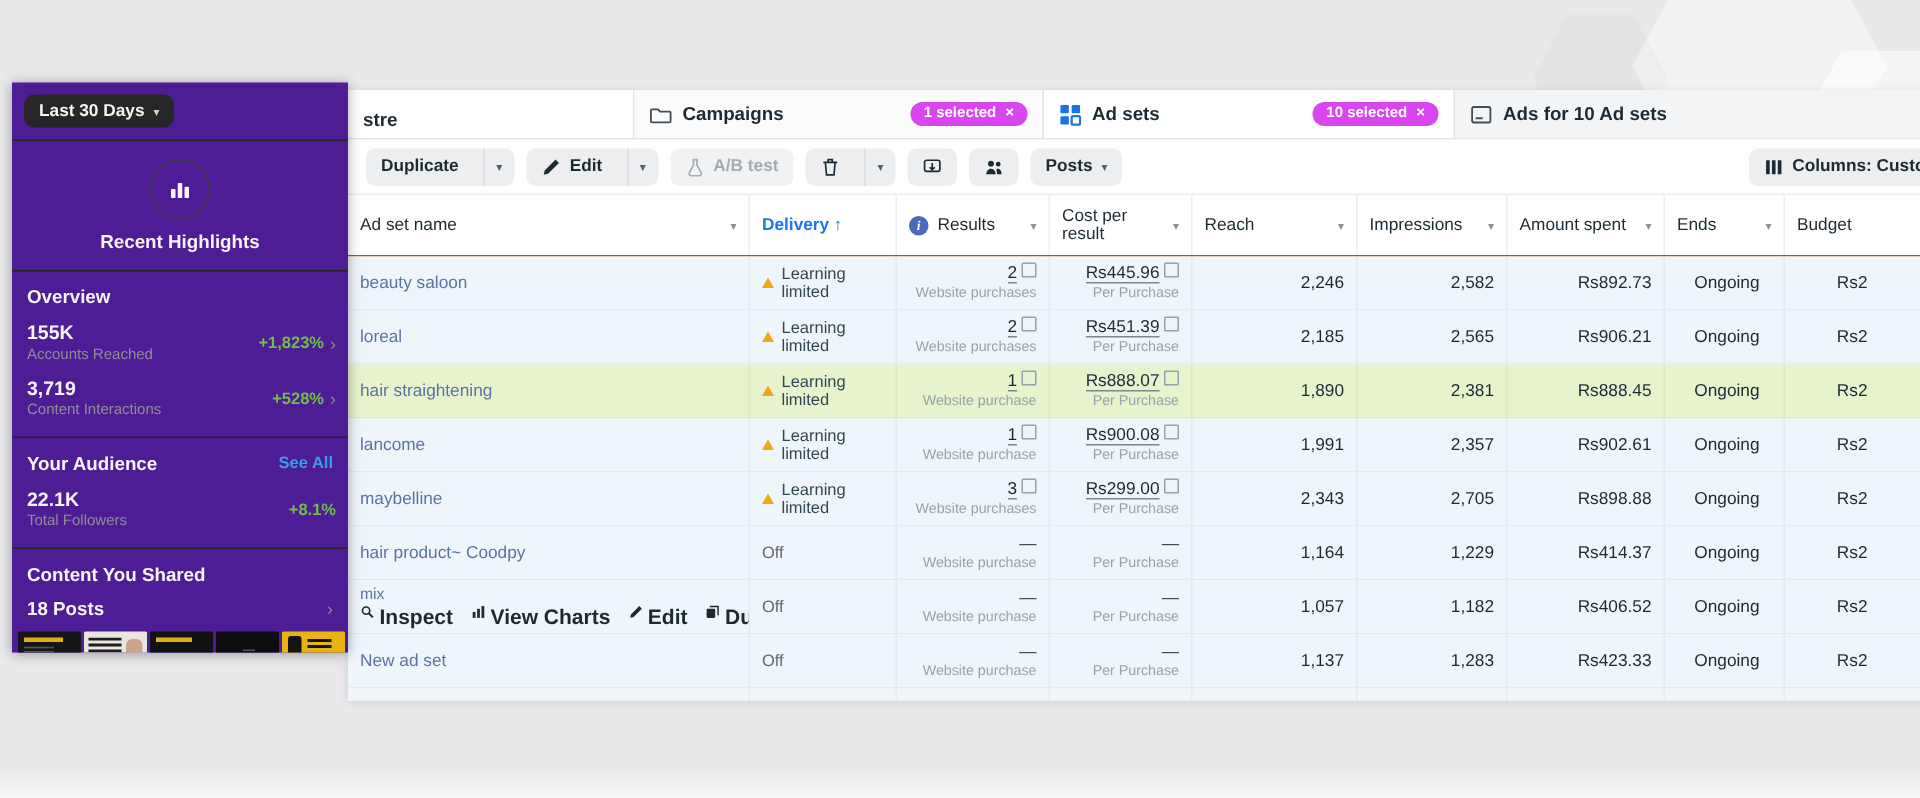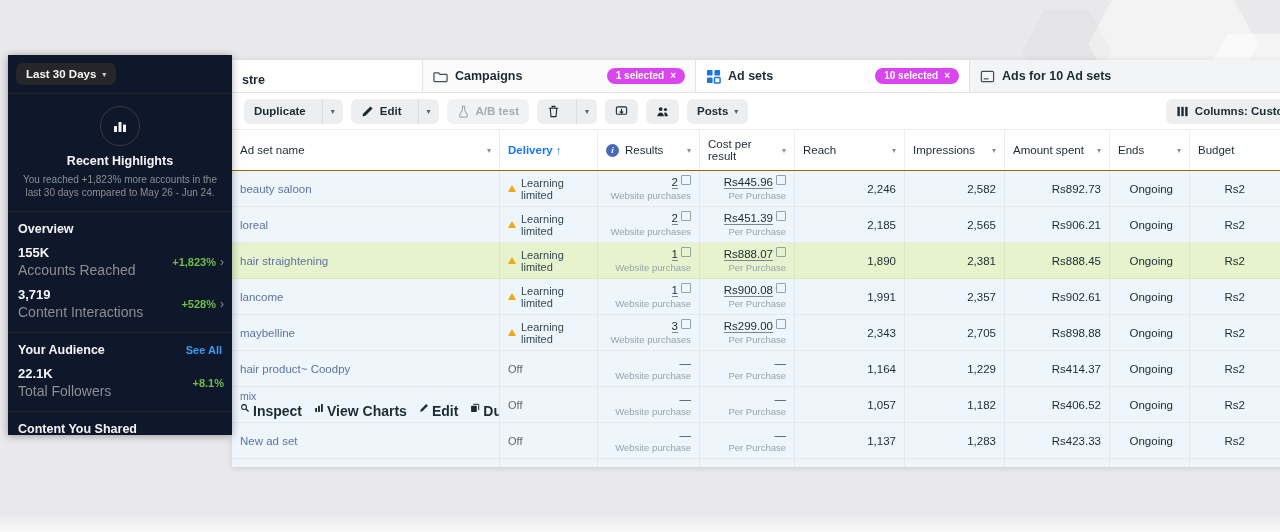--- a/index.html
+++ b/index.html
@@ -87,38 +87,38 @@
   .vline{display:flex;align-items:flex-start;gap:3px;font-size:11.5px;color:#1c2b33;line-height:12px;}
   .val.vlink{border-bottom:1px solid #7a8791;cursor:pointer;}
   .val.dash{color:#344854;}
   .peek{width:8px;height:8px;border:1px solid #90a4ae;border-radius:1px;margin-top:-1px;flex:0 0 auto;}
   .sub{font-size:9.5px;color:#97a3ac;margin-top:2px;line-height:10px;white-space:nowrap;}
   .plain{font-size:11.5px;color:#1c2b33;white-space:nowrap;}
   .c-ends .plain{padding-right:8px;}
   .scrollbar{position:absolute;right:2px;top:110px;bottom:2px;width:5px;background:#aeb1b6;border-radius:3px;}
 
   
-  .insights{position:absolute;left:8px;top:55px;width:224px;height:380px;background:#0f172a;
+  .insights{position:absolute;left:8px;top:55px;width:224px;height:380px;background:#4c1d95;
        color:#f5f5f5;overflow:hidden;box-shadow:0 1px 8px rgba(0,0,0,.35);}
   .period-chip{display:inline-flex;align-items:center;gap:6px;background:#262628;border-radius:7px;
        margin:8px 0 0 8px;padding:5px 10px;font-size:11.5px;font-weight:bold;cursor:pointer;}
   .period-chip .arr{font-size:8px;color:#cfcfcf;}
   .divider{height:1px;background:#232325;margin:0;}
   .d1{margin-top:8px;}
   .hl-icon-wrap{display:flex;justify-content:center;margin-top:12px;}
   .hl-icon{width:38px;height:38px;border:1.5px solid #3a3a3c;border-radius:50%;
        display:flex;align-items:center;justify-content:center;}
   .hl-title{text-align:center;font-size:12.5px;font-weight:bold;margin-top:8px;}
   .hl-desc{text-align:center;font-size:10px;color:#8e8e93;line-height:13px;margin:5px auto 0;width:206px;}
   .sec-title{font-size:12.5px;font-weight:bold;padding:10px 10px 0;}
   .sec-title-row{display:flex;align-items:center;padding:10px 10px 0;}
   .see-all{margin-left:auto;color:#3b9df0;font-size:11px;font-weight:bold;cursor:pointer;}
   .stat{display:flex;align-items:center;padding:10px 8px 0 10px;cursor:pointer;}
   .stat-value{font-size:13px;font-weight:bold;line-height:14px;}
-  .stat-label{font-size:14px;color:#8e8e93;margin-top:2px;}
+  .stat-label{font-size:10px;color:#8e8e93;margin-top:2px;}
   .stat-side{margin-left:auto;display:flex;align-items:center;gap:4px;}
   .delta{color:#6fbe4a;font-size:11px;font-weight:bold;}
   .chev{color:#8e8e93;font-size:12px;}
   .posts-row{display:flex;align-items:center;padding:9px 10px 0;cursor:pointer;}
   .posts-label{font-size:12.5px;font-weight:bold;}
   .thumbs{display:flex;gap:2px;padding:8px 4px 0;}
   .thumb{width:42px;height:26px;position:relative;overflow:hidden;border-radius:1px;cursor:pointer;flex:0 0 auto;}
   .thumb:nth-child(1){background:#161616;}
   .thumb:nth-child(1)::before{content:"";position:absolute;left:4px;top:4px;width:26px;height:3px;background:#e0af1b;}
   .thumb:nth-child(1)::after{content:"";position:absolute;left:4px;top:10px;width:20px;height:9px;
@@ -697,21 +697,20 @@
     <div class="hl-icon-wrap">
       <span class="hl-icon">
         <svg width="18" height="18" viewBox="0 0 18 18">
           <rect x="3" y="9" width="3" height="6" rx="0.5" fill="#f5f5f5"></rect>
           <rect x="7.5" y="5" width="3" height="10" rx="0.5" fill="#f5f5f5"></rect>
           <rect x="12" y="7.5" width="3" height="7.5" rx="0.5" fill="#f5f5f5"></rect>
         </svg>
       </span>
     </div>
     <div class="hl-title">Recent Highlights</div>
-    <div class="hl-desc">You reached +1,823% more accounts in the last 30 days compared to May 26 - Jun 24.</div>
 
     <div class="divider" style="margin-top:12px;"></div>
     <div class="sec-title">Overview</div>
 
     <div class="stat">
       <div class="stat-main">
         <div class="stat-value">155K</div>
         <div class="stat-label">Accounts Reached</div>
       </div>
       <div class="stat-side">

